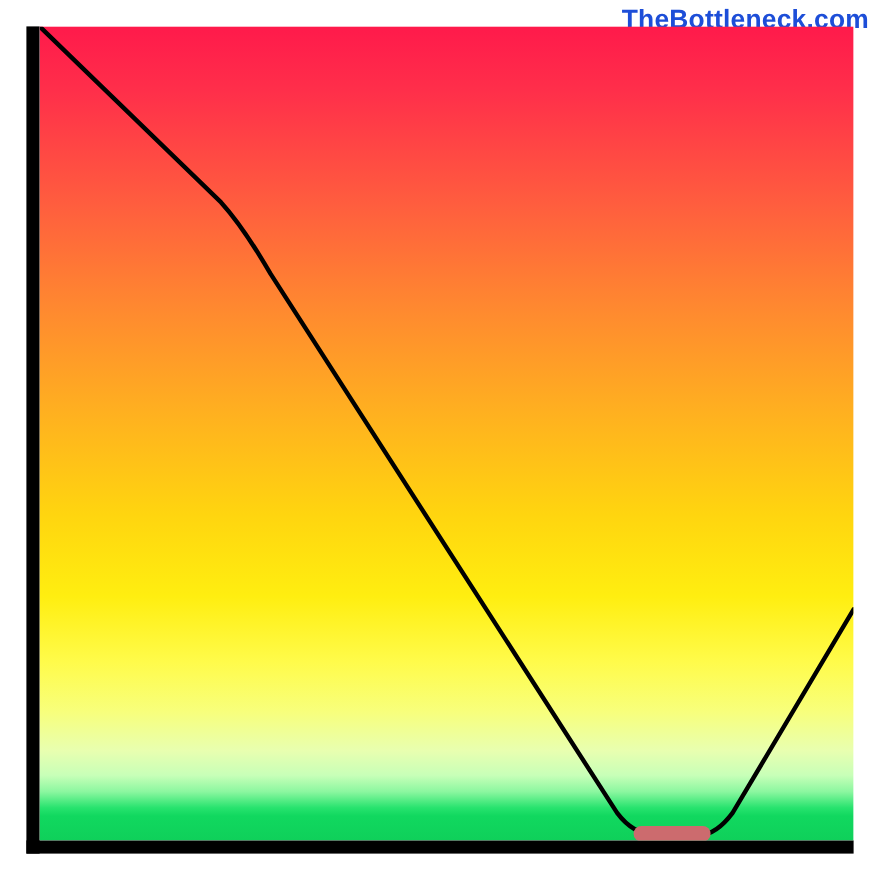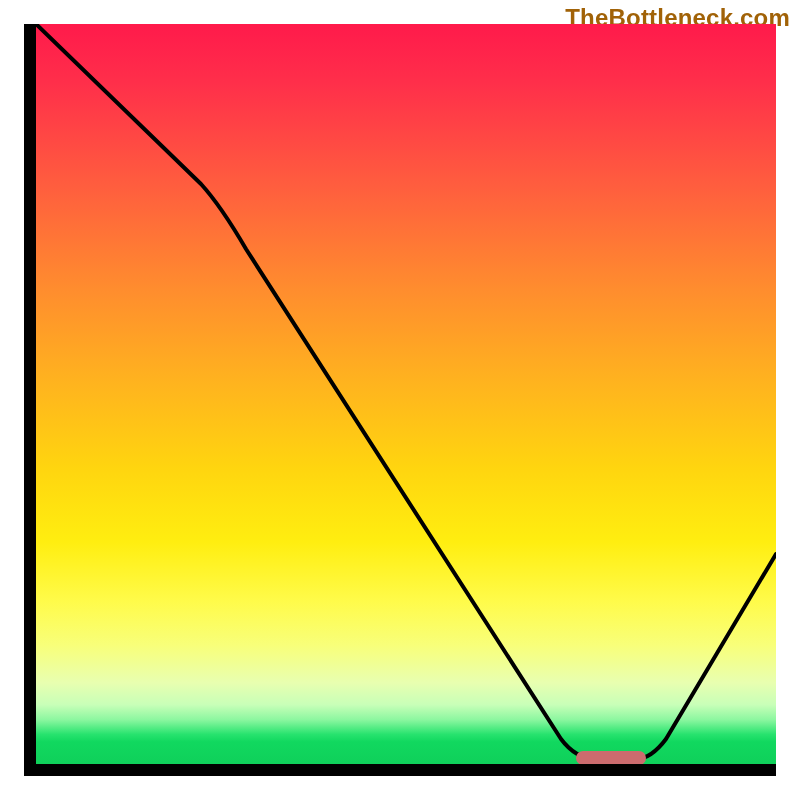--- a/index.html
+++ b/index.html
@@ -14,21 +14,21 @@
     position: relative;
     width: 800px;
     height: 800px;
   }
   .watermark {
     position: absolute;
     top: 4px;
     right: 10px;
     font-size: 24px;
     font-weight: bold;
-    color: #a16207;
+    color: #1d4ed8;
     letter-spacing: 0.2px;
   }
   .plot-frame {
     position: absolute;
     left: 24px;
     top: 24px;
     width: 752px;
     height: 752px;
     border-left: 12px solid #000;
     border-bottom: 12px solid #000;

